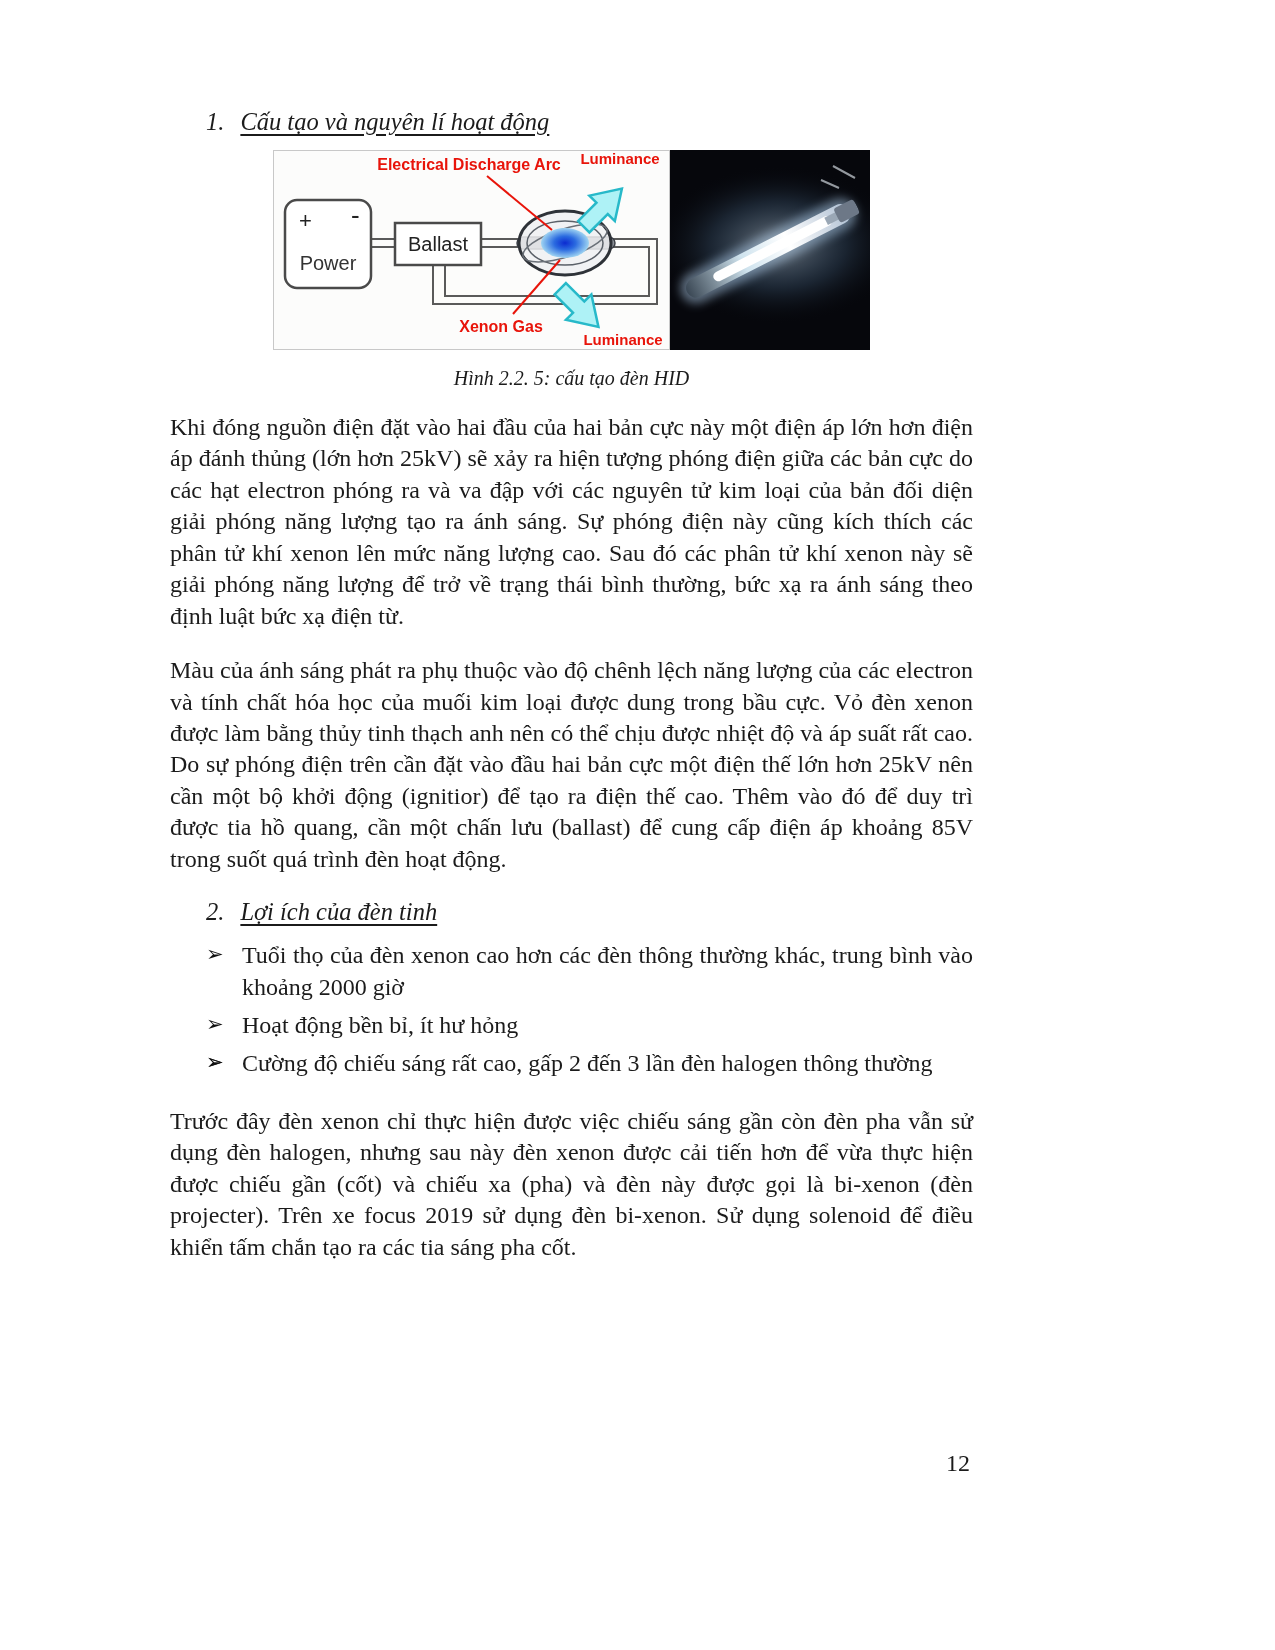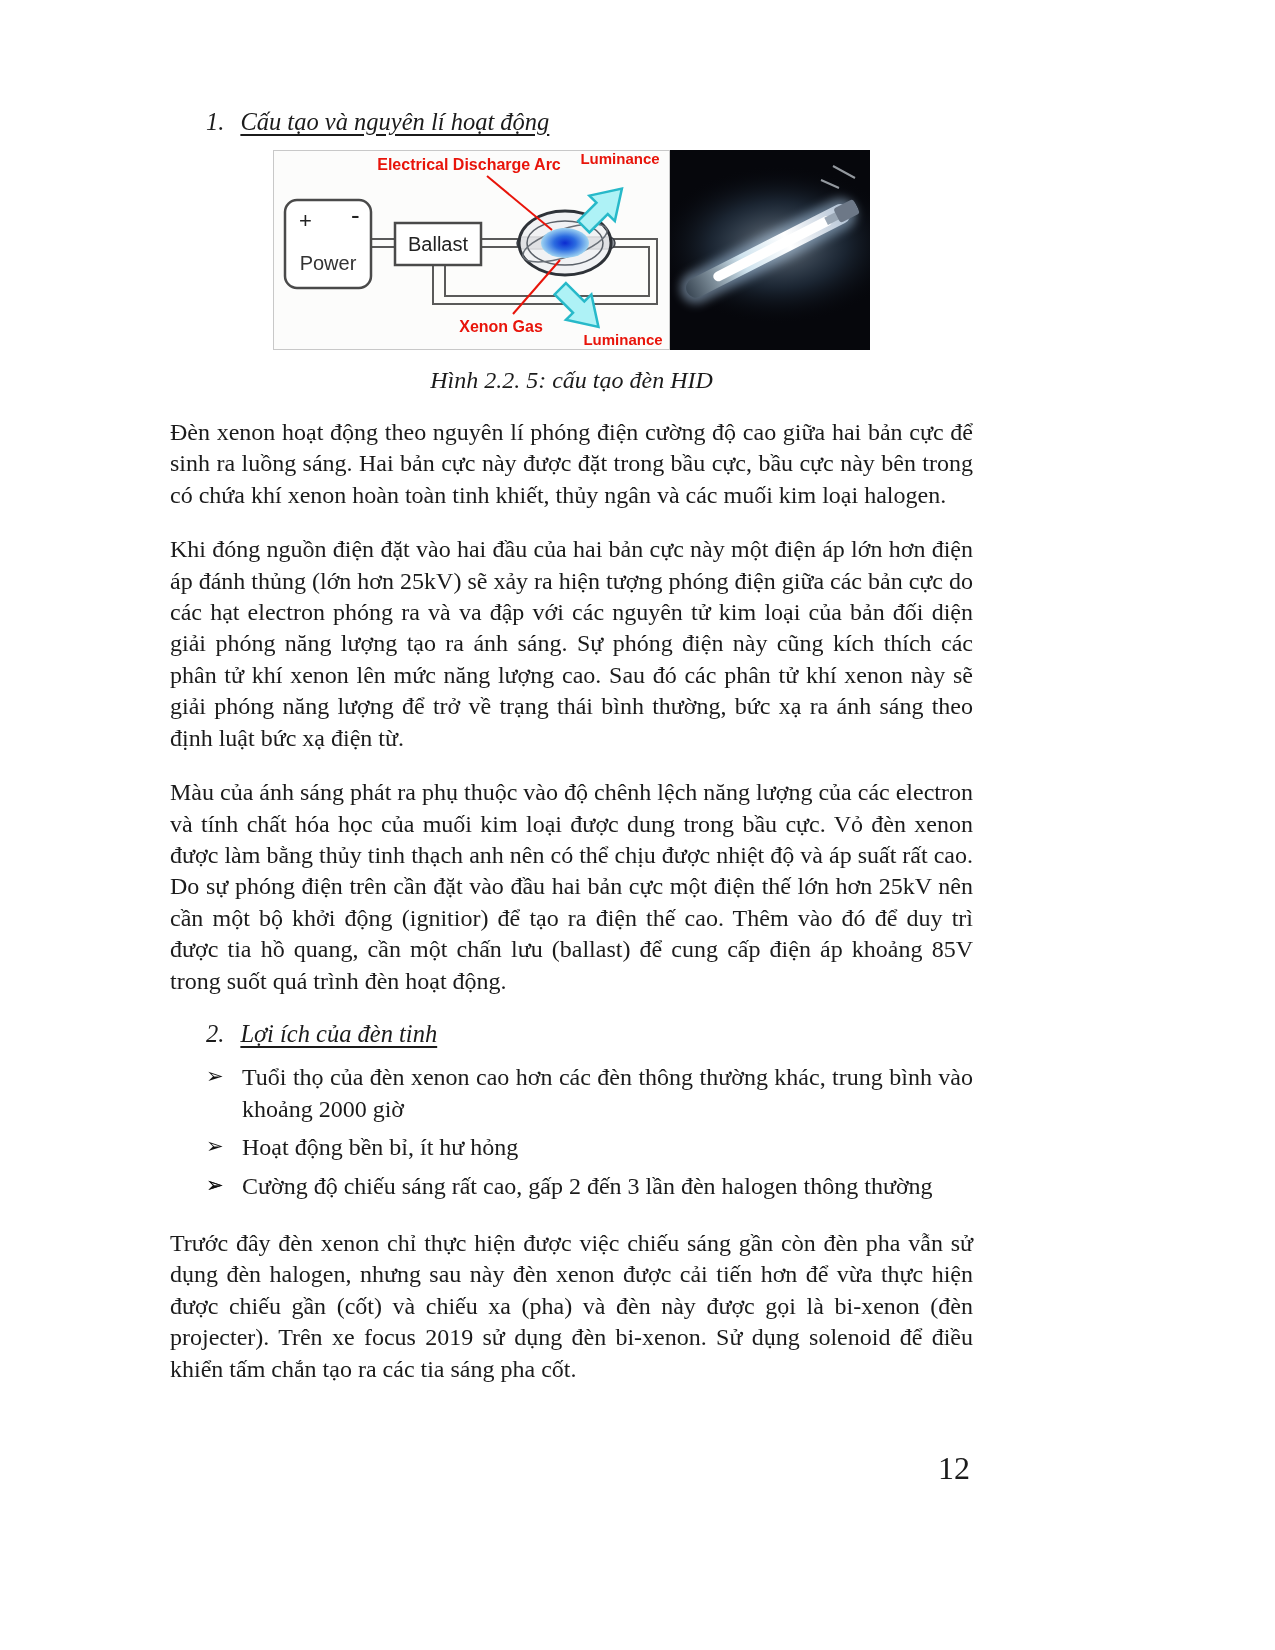--- a/index.html
+++ b/index.html
@@ -14,21 +14,21 @@
   .content{padding:108px 165px 0 170px;}
   .section-heading{
     font-size:24.5px;font-weight:400;font-style:italic;
     margin:0 0 14px 36px;
   }
   .section-heading .h-num{display:inline-block;margin-right:16px;}
   .section-heading .h-title{text-decoration:underline;text-underline-offset:4px;}
   figure{margin:6px 0 0 0;text-align:center;}
   .fig-canvas{display:inline-block;line-height:0;}
   figcaption{
-    font-style:italic;font-size:24px;line-height:1.2;
+    font-style:italic;font-size:20px;line-height:1.2;
     margin:12px 0 22px 0;color:#1b1b1b;
   }
   p.body-par{
     font-size:24px;line-height:1.31;text-align:justify;
     margin:0 0 23px 0;
   }
   p.closing{margin-top:12px;}
   .h2-extra{margin-top:4px;}
   ul.benefits{list-style:none;margin:2px 0 26px 0;padding:0;}
   ul.benefits li{
@@ -39,21 +39,21 @@
     text-align:justify;
   }
   ul.benefits li .marker{
     position:absolute;left:36px;top:1px;
     font-size:21px;
     font-family:"DejaVu Sans", sans-serif;
     color:#111;
   }
   .page-number{
     position:absolute;right:168px;top:1450px;
-    font-size:32px;
+    font-size:24px;
   }
   svg text{font-family:"Liberation Sans", sans-serif;}
 </style>
 </head>
 <body>
 
 <div class="page">
   <div class="content">
 
     <h2 class="section-heading">
@@ -138,21 +138,20 @@
               <rect x="560" y="96" width="34" height="8" fill="#9aa7b5"></rect>
               <rect x="572" y="92" width="22" height="16" rx="3" fill="#6d7887"></rect>
             </g>
             <path d="M560,16 l22,12 M548,30 l18,8" stroke="#cfd6dd" stroke-width="2" opacity="0.7"></path>
           </g>
         </svg>
       </div>
       <figcaption>Hình 2.2. 5: cấu tạo đèn HID</figcaption>
     </figure>
 
-    <p class="body-par">Đèn xenon hoạt động theo nguyên lí phóng điện cường độ cao giữa hai bản cực để sinh ra luồng sáng. Hai bản cực này được đặt trong bầu cực, bầu cực này bên trong có chứa khí xenon hoàn toàn tinh khiết, thủy ngân và các muối kim loại halogen.</p>
     <p class="body-par">Khi đóng nguồn điện đặt vào hai đầu của hai bản cực này một điện áp lớn hơn điện áp đánh thủng (lớn hơn 25kV) sẽ xảy ra hiện tượng phóng điện giữa các bản cực do các hạt electron phóng ra và va đập với các nguyên tử kim loại của bản đối diện giải phóng năng lượng tạo ra ánh sáng. Sự phóng điện này cũng kích thích các phân tử khí xenon lên mức năng lượng cao. Sau đó các phân tử khí xenon này sẽ giải phóng năng lượng để trở về trạng thái bình thường, bức xạ ra ánh sáng theo định luật bức xạ điện từ.</p>
     <p class="body-par">Màu của ánh sáng phát ra phụ thuộc vào độ chênh lệch năng lượng của các electron và tính chất hóa học của muối kim loại được dung trong bầu cực. Vỏ đèn xenon được làm bằng thủy tinh thạch anh nên có thể chịu được nhiệt độ và áp suất rất cao. Do sự phóng điện trên cần đặt vào đầu hai bản cực một điện thế lớn hơn 25kV nên cần một bộ khởi động (ignitior) để tạo ra điện thế cao. Thêm vào đó để duy trì được tia hồ quang, cần một chấn lưu (ballast) để cung cấp điện áp khoảng 85V trong suốt quá trình đèn hoạt động.</p>
 
     <h2 class="section-heading h2-extra">
       <span class="h-num">2.</span><span class="h-title">Lợi ích của đèn tinh</span>
     </h2>
 
     <ul class="benefits">
       <li>
         <span class="marker">➢</span>

